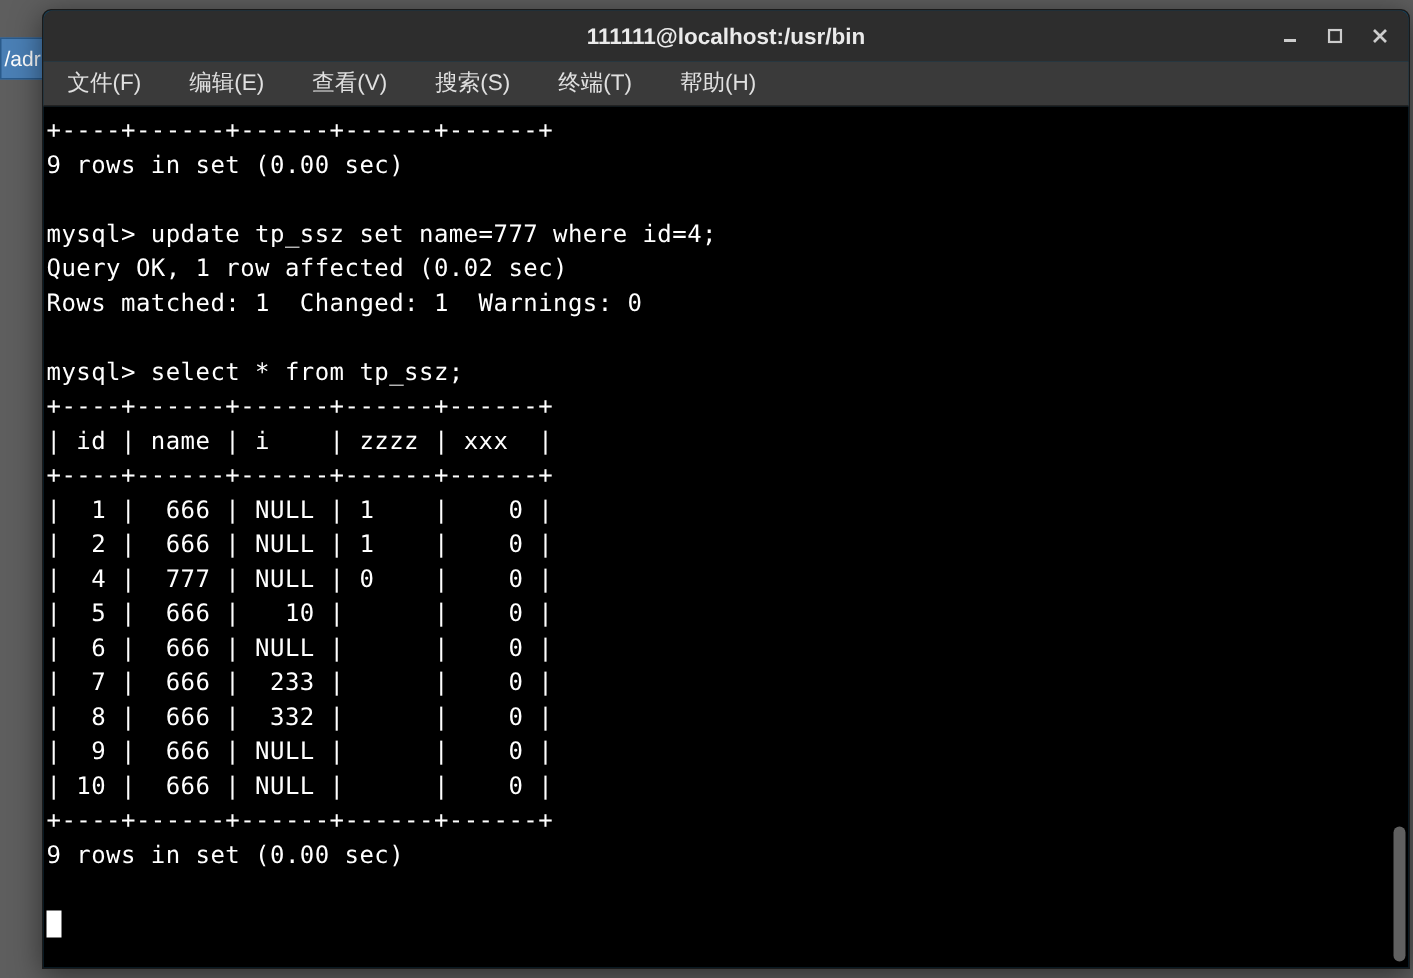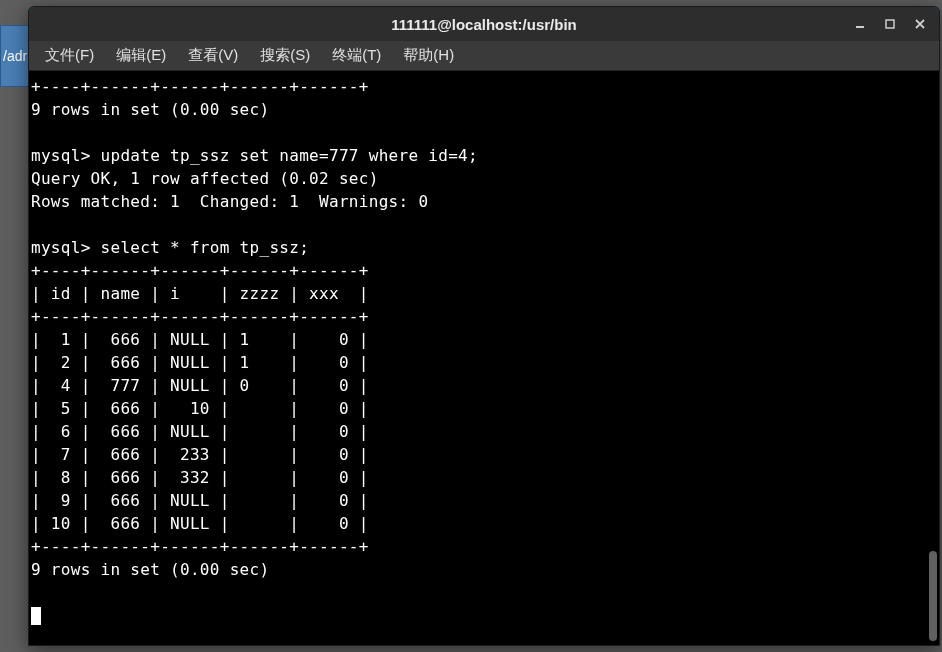--- a/index.html
+++ b/index.html
@@ -10,21 +10,21 @@
       height: 652px;
       position: relative;
       overflow: hidden;
     }
     .bg-fragment {
       position: absolute;
       top: 25px;
       left: 0;
       background: #4a7fb5;
       color: white;
-      padding: 22px 2px;
+      padding: 5px 2px;
       font-size: 14px;
       border: 1px solid #2a5a8a;
     }
     .window {
       position: absolute;
       top: 6px;
       left: 28px;
       width: 912px;
       height: 640px;
       background: #0c4a6e;
@@ -63,21 +63,21 @@
       justify-content: center;
       color: #ccc;
       cursor: pointer;
     }
     .menubar {
       height: 30px;
       background: #3a3a3a;
       display: flex;
       align-items: center;
       padding: 0 6px;
-      gap: 2px;
+      gap: 12px;
       border-bottom: 1px solid #222;
     }
     .menu-item {
       color: #e0e0e0;
       font-size: 15px;
       padding: 4px 10px;
       cursor: pointer;
     }
     .terminal {
       flex: 1;

